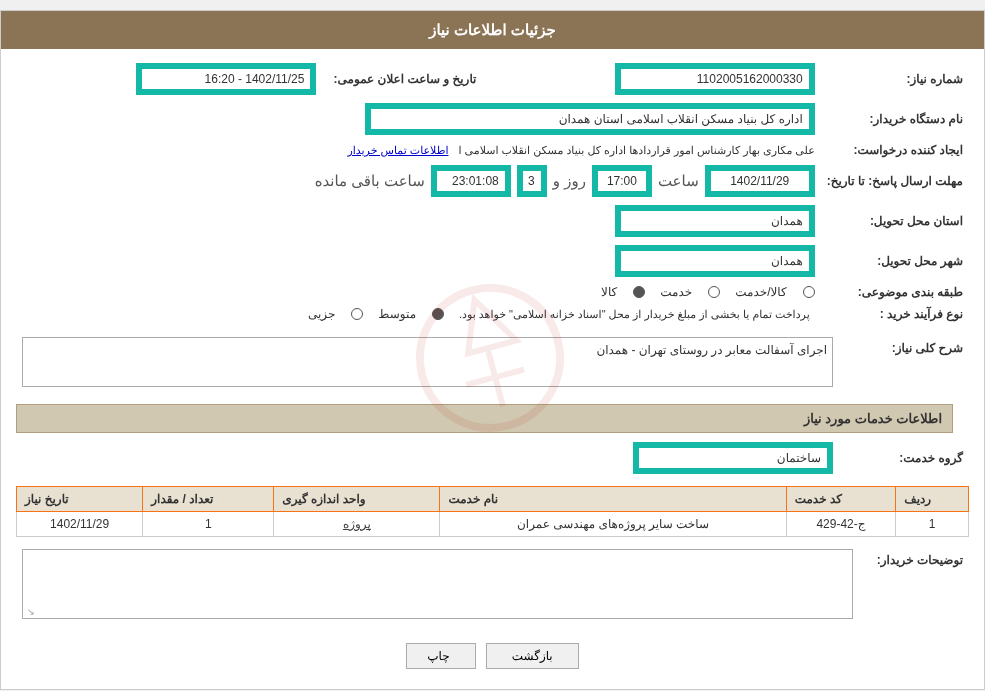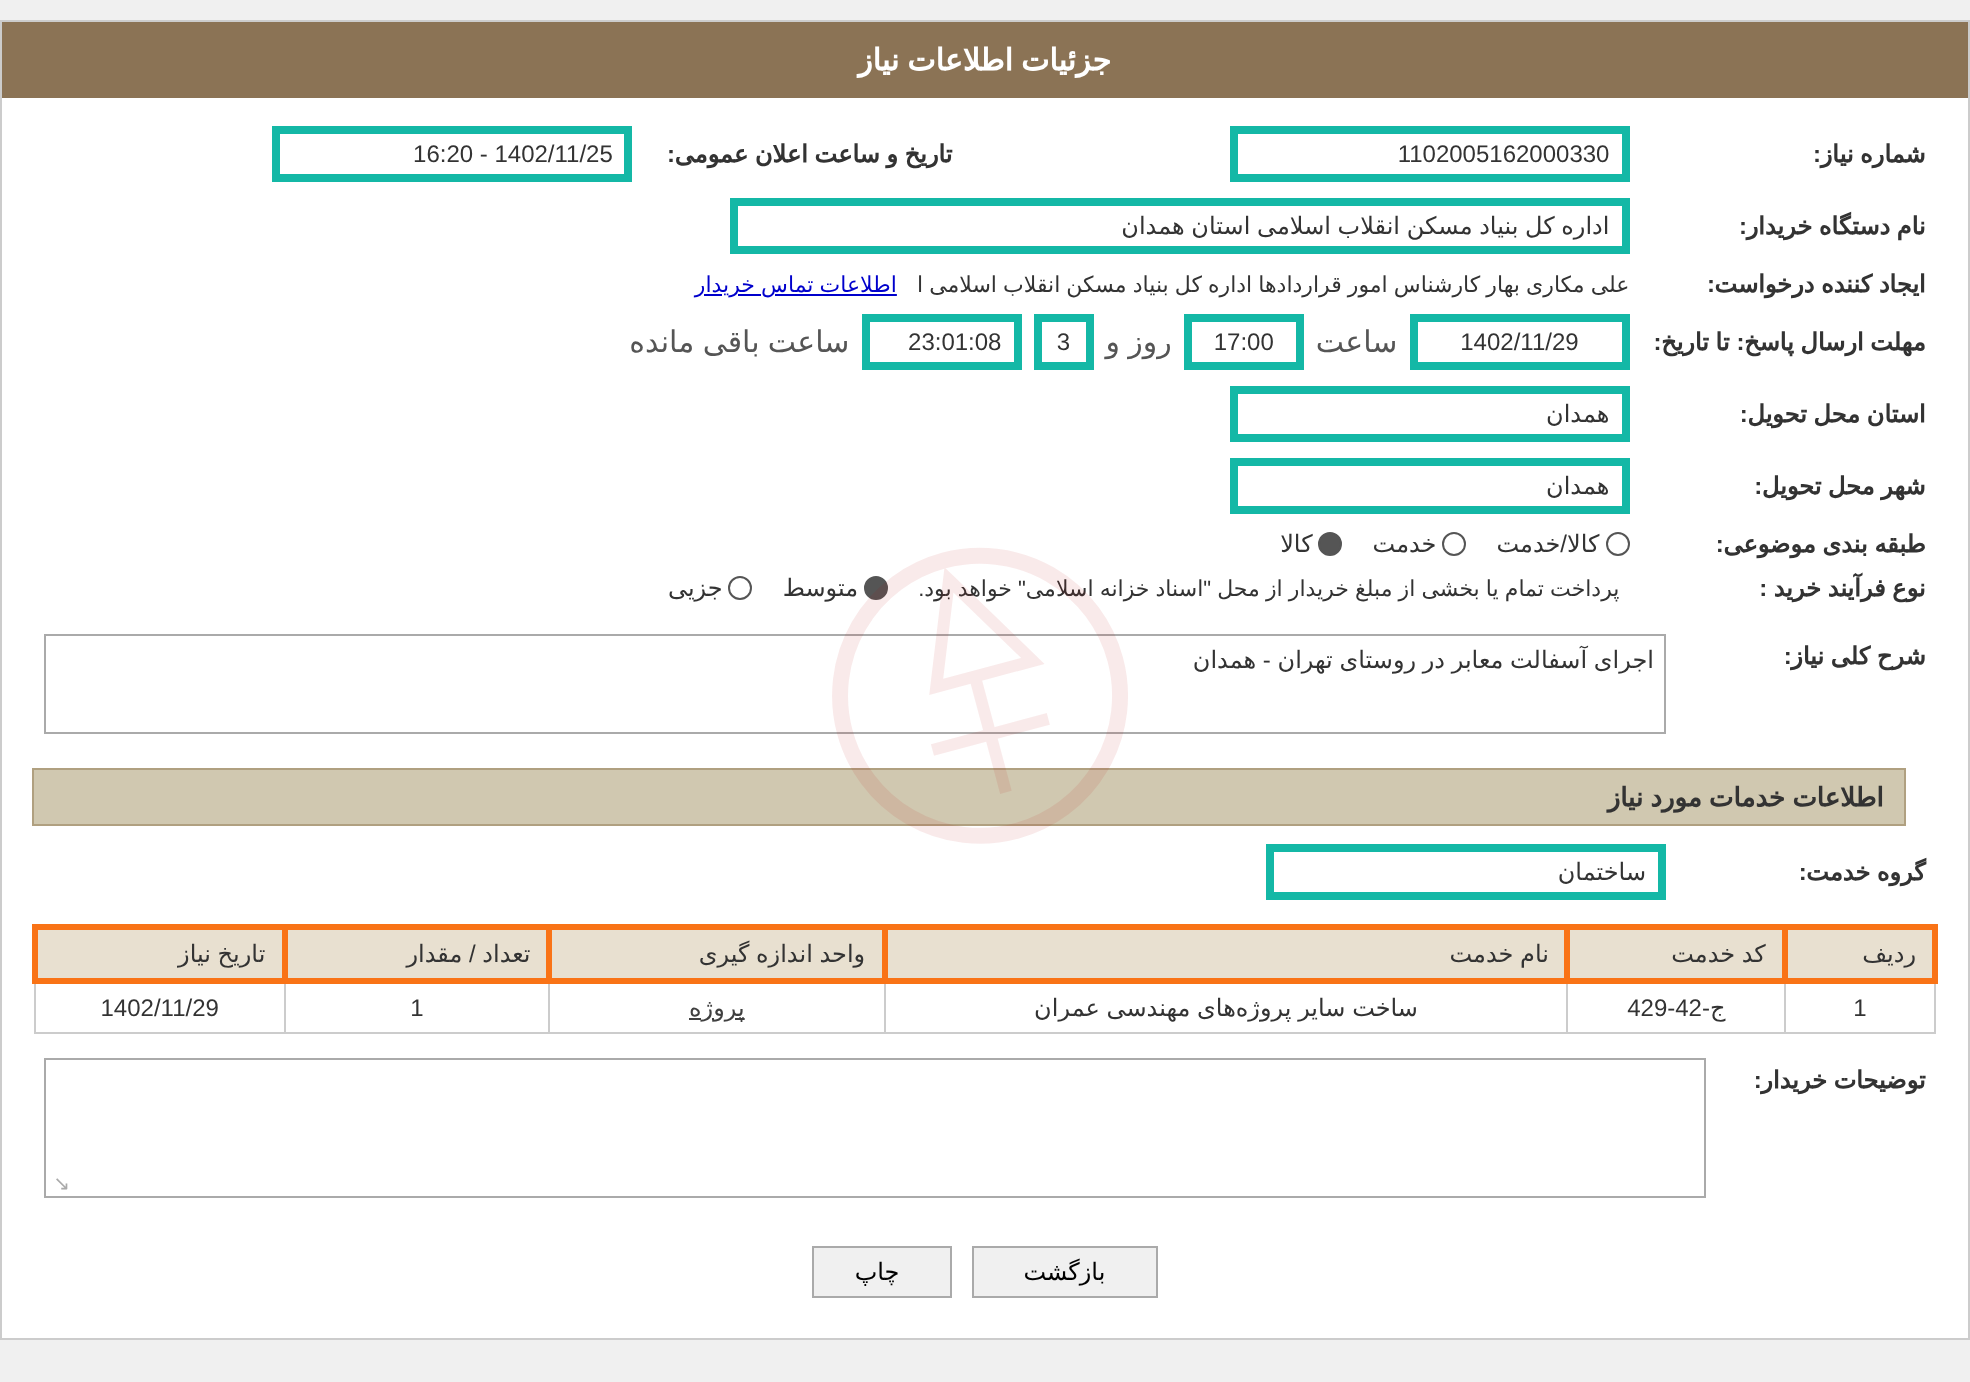--- a/index.html
+++ b/index.html
@@ -40,21 +40,21 @@
       text-align: right;
       font-weight: bold;
       white-space: nowrap;
       color: #333;
       width: 130px;
     }
     .value-cell {
       text-align: right;
     }
     .input-box {
-      border: 4px solid #14b8a6;
+      border: 6px solid #14b8a6;
       background: #fff;
       padding: 3px 6px;
       min-height: 22px;
       display: inline-block;
       text-align: right;
     }
     .input-medium {
       width: 200px;
     }
     .link-blue {
@@ -76,21 +76,21 @@
     }
     .radio-group {
       display: flex;
       gap: 15px;
       direction: rtl;
       align-items: center;
     }
     .radio-item {
       display: flex;
       align-items: center;
-      gap: 3px;
+      gap: 16px;
     }
     .radio-circle {
       width: 12px;
       height: 12px;
       border-radius: 50%;
       border: 1px solid #555;
       display: inline-block;
       background: #fff;
     }
     .radio-circle.selected {
@@ -114,24 +114,24 @@
       text-align: right;
       margin-bottom: 5px;
     }
     .service-table {
       width: 100%;
       border-collapse: collapse;
       margin: 8px 0;
     }
     .service-table th {
       background: #e8e0d0;
-      border: 3px solid #f97316;
+      border: 1px solid #f97316;
       padding: 5px 8px;
-      text-align: right;
-      font-weight: normal;
+      text-align: left;
+      font-weight: bold;
     }
     .service-table td {
       border: 1px solid #ccc;
       padding: 5px 8px;
       text-align: center;
     }
     .service-table td.link-blue {
       text-align: center;
     }
     .buyer-desc-box {

